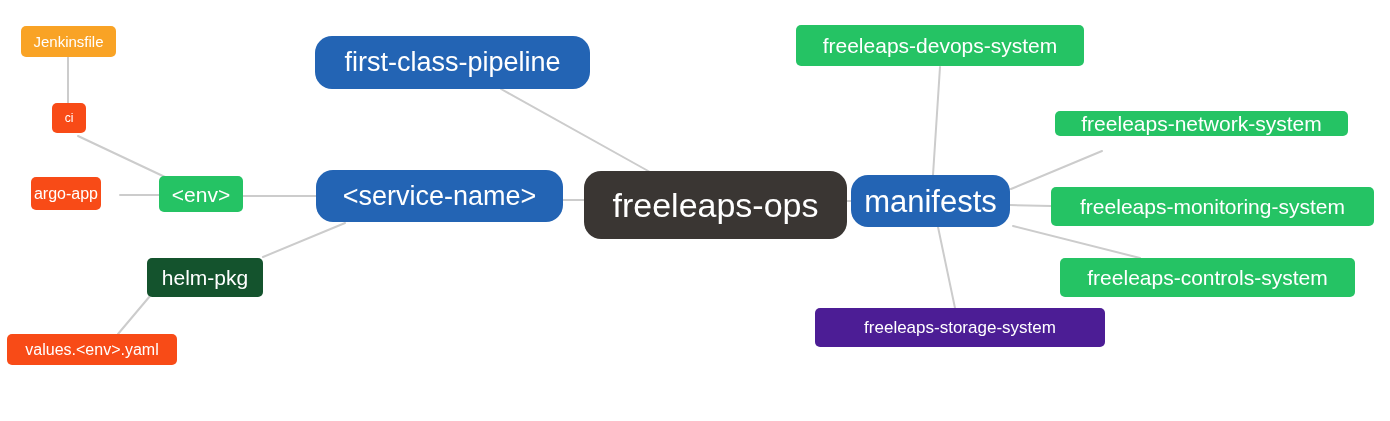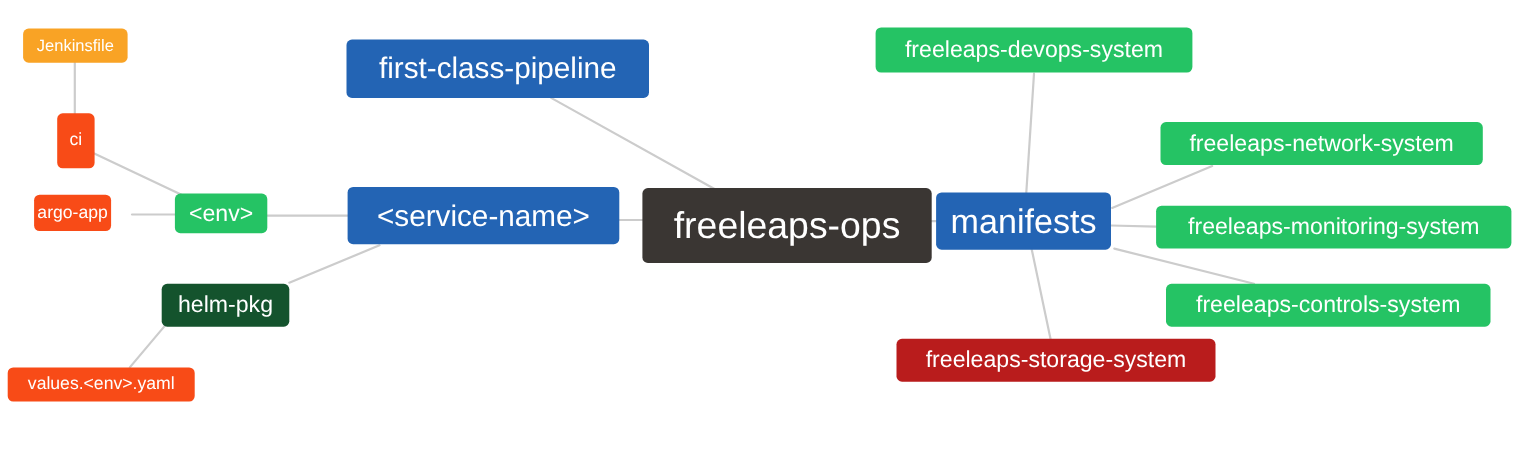--- a/index.html
+++ b/index.html
@@ -38,21 +38,21 @@
     align-items: center;
     justify-content: center;
     color: #ffffff;
     border-radius: 5px;
     white-space: nowrap;
     line-height: 1;
     cursor: pointer;
     user-select: none;
   }
   .node.root, .node.branch {
-    border-radius: 5px;
+    border-radius: 17px;
   }
 </style>
 </head>
 <body>
 
 <div class="canvas">
   <svg id="edge-layer" xmlns="http://www.w3.org/2000/svg" viewBox="0 0 1390 421">
       <line x1="68" y1="57" x2="68" y2="103" stroke="#cccccc" stroke-width="2" stroke-linecap="round"></line>
       <line x1="78" y1="136" x2="165" y2="177" stroke="#cccccc" stroke-width="2" stroke-linecap="round"></line>
       <line x1="120" y1="195" x2="159" y2="195" stroke="#cccccc" stroke-width="2" stroke-linecap="round"></line>
@@ -68,23 +68,23 @@
       <line x1="1013" y1="226" x2="1140" y2="258" stroke="#cccccc" stroke-width="2" stroke-linecap="round"></line>
       <line x1="938" y1="227" x2="955" y2="308" stroke="#cccccc" stroke-width="2" stroke-linecap="round"></line>
     </svg>
   <div id="node-layer">
       <div class="node root" style="left: 584px; top: 171px; width: 263px; height: 68px; background: rgb(58, 54, 51); font-size: 34px;">freeleaps-ops</div>
       <div class="node branch" style="left: 315px; top: 36px; width: 275px; height: 53px; background: rgb(35, 100, 180); font-size: 27px;">first-class-pipeline</div>
       <div class="node branch" style="left: 316px; top: 170px; width: 247px; height: 52px; background: rgb(35, 100, 180); font-size: 27px;">&lt;service-name&gt;</div>
       <div class="node branch" style="left: 851px; top: 175px; width: 159px; height: 52px; background: rgb(35, 100, 180); font-size: 31px;">manifests</div>
       <div class="node leaf" style="left: 159px; top: 176px; width: 84px; height: 36px; background: rgb(37, 195, 100); font-size: 21px;">&lt;env&gt;</div>
       <div class="node leaf" style="left: 147px; top: 258px; width: 116px; height: 39px; background: #14532d; font-size: 21px;">helm-pkg</div>
-      <div class="node leaf" style="left: 52px; top: 103px; width: 34px; height: 50px; background: rgb(248, 75, 23); font-size: 16px;">ci</div>
+      <div class="node leaf" style="left: 52px; top: 103px; width: 34px; height: 30px; background: rgb(248, 75, 23); font-size: 12px;">ci</div>
       <div class="node leaf" style="left: 31px; top: 177px; width: 70px; height: 33px; background: rgb(248, 75, 23); font-size: 16px;">argo-app</div>
       <div class="node leaf" style="left: 21px; top: 26px; width: 95px; height: 31px; background: rgb(249, 163, 37); font-size: 15px;">Jenkinsfile</div>
       <div class="node leaf" style="left: 7px; top: 334px; width: 170px; height: 31px; background: rgb(248, 75, 23); font-size: 16px;">values.&lt;env&gt;.yaml</div>
       <div class="node leaf" style="left: 796px; top: 25px; width: 288px; height: 41px; background: rgb(37, 195, 100); font-size: 21px;">freeleaps-devops-system</div>
-      <div class="node leaf" style="left: 1055px; top: 111px; width: 293px; height: 39px; background: rgb(37, 195, 100); font-size: 21px;">freeleaps-network-system</div>
+      <div class="node leaf" style="left: 1055px; top: 111px; width: 293px; height: 25px; background: rgb(37, 195, 100); font-size: 21px;">freeleaps-network-system</div>
       <div class="node leaf" style="left: 1060px; top: 258px; width: 295px; height: 39px; background: rgb(37, 195, 100); font-size: 21px;">freeleaps-controls-system</div>
       <div class="node leaf" style="left: 1051px; top: 187px; width: 323px; height: 39px; background: rgb(37, 195, 100); font-size: 21px;">freeleaps-monitoring-system</div>
-      <div class="node leaf" style="left: 815px; top: 308px; width: 290px; height: 39px; background: #b91c1c; font-size: 21px;">freeleaps-storage-system</div>
+      <div class="node leaf" style="left: 815px; top: 308px; width: 290px; height: 39px; background: #4c1d95; font-size: 17px;">freeleaps-storage-system</div>
     </div>
 </div>
 
 </body></html>

